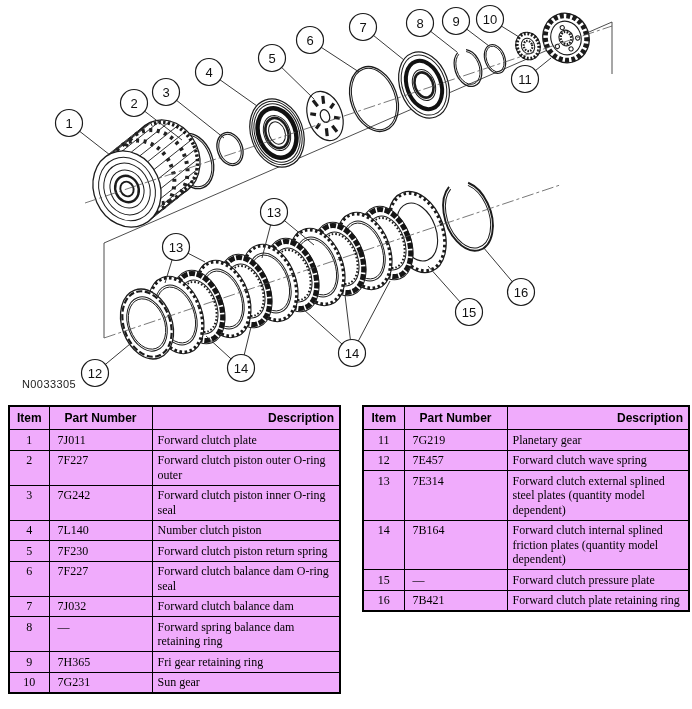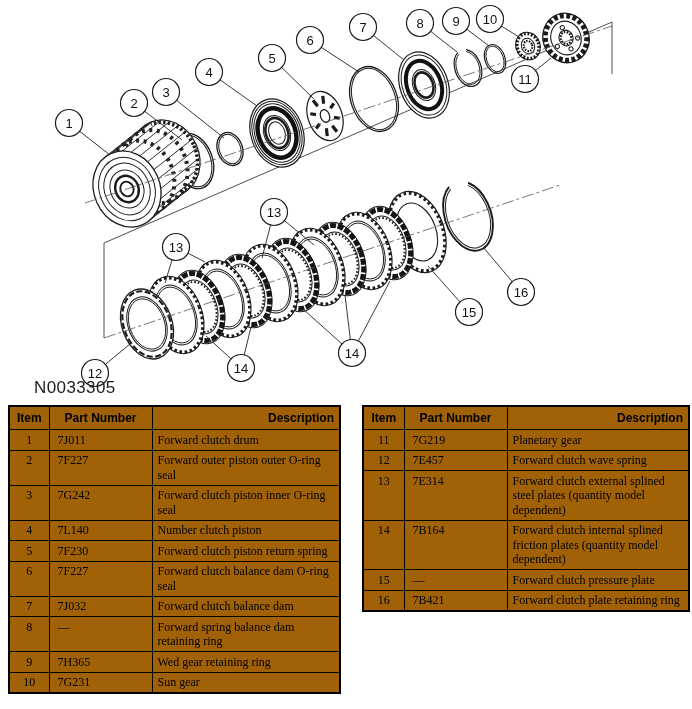--- a/index.html
+++ b/index.html
@@ -1,20 +1,20 @@
 <!DOCTYPE html>
 <html><head>
 <meta charset="utf-8">
 <style>
   html,body{margin:0;padding:0;background:#fff;}
   body{width:692px;height:709px;font-family:"Liberation Sans",sans-serif;}
   .canvas{position:relative;width:692px;height:709px;background:#fff;overflow:hidden;}
   svg.fig{position:absolute;left:0;top:0;}
-  .fig-label{position:absolute;left:34px;top:378px;font-size:17px;color:#1c1c1c;letter-spacing:.4px;}
-  table.parts{position:absolute;border-collapse:collapse;background:#a16207;border:2px solid #000;table-layout:fixed;}
+  .fig-label{position:absolute;left:22px;top:378px;font-size:11px;color:#1c1c1c;letter-spacing:.4px;}
+  table.parts{position:absolute;border-collapse:collapse;background:#f0abfc;border:2px solid #000;table-layout:fixed;}
   #tableL{left:8px;top:405px;width:333px;}
   #tableR{left:362px;top:405px;width:328px;}
   table.parts th{font-family:"Liberation Sans",sans-serif;font-size:12px;font-weight:bold;color:#000;
     border:1px solid #000;padding:4px 5px;text-align:center;}
   table.parts th.desc-h{text-align:right;}
   table.parts td{font-family:"Liberation Serif",serif;font-size:12px;line-height:1.21;color:#000;
     border:1px solid #000;padding:2.5px 5px;vertical-align:top;}
   table.parts td.item{text-align:center;}
   table.parts td.pn{padding-left:8px;}
 </style>
@@ -367,26 +367,26 @@
         <tr>
           <th>Item</th>
           <th>Part Number</th>
           <th class="desc-h">Description</th>
         </tr>
       </thead>
     <tbody>
         <tr>
           <td class="item">1</td>
           <td class="pn">7J011</td>
-          <td class="desc">Forward clutch drum</td>
+          <td class="desc">Forward clutch plate</td>
         </tr>
         <tr>
           <td class="item">2</td>
           <td class="pn">7F227</td>
-          <td class="desc">Forward outer piston outer O-ring seal</td>
+          <td class="desc">Forward clutch piston outer O-ring outer</td>
         </tr>
         <tr>
           <td class="item">3</td>
           <td class="pn">7G242</td>
           <td class="desc">Forward clutch piston inner O-ring seal</td>
         </tr>
         <tr>
           <td class="item">4</td>
           <td class="pn">7L140</td>
           <td class="desc">Number clutch piston</td>
@@ -407,21 +407,21 @@
           <td class="desc">Forward clutch balance dam</td>
         </tr>
         <tr>
           <td class="item">8</td>
           <td class="pn">—</td>
           <td class="desc">Forward spring balance dam retaining ring</td>
         </tr>
         <tr>
           <td class="item">9</td>
           <td class="pn">7H365</td>
-          <td class="desc">Wed gear retaining ring</td>
+          <td class="desc">Fri gear retaining ring</td>
         </tr>
         <tr>
           <td class="item">10</td>
           <td class="pn">7G231</td>
           <td class="desc">Sun gear</td>
         </tr>
       </tbody>
   </table>
 
   <table class="parts" id="tableR">

